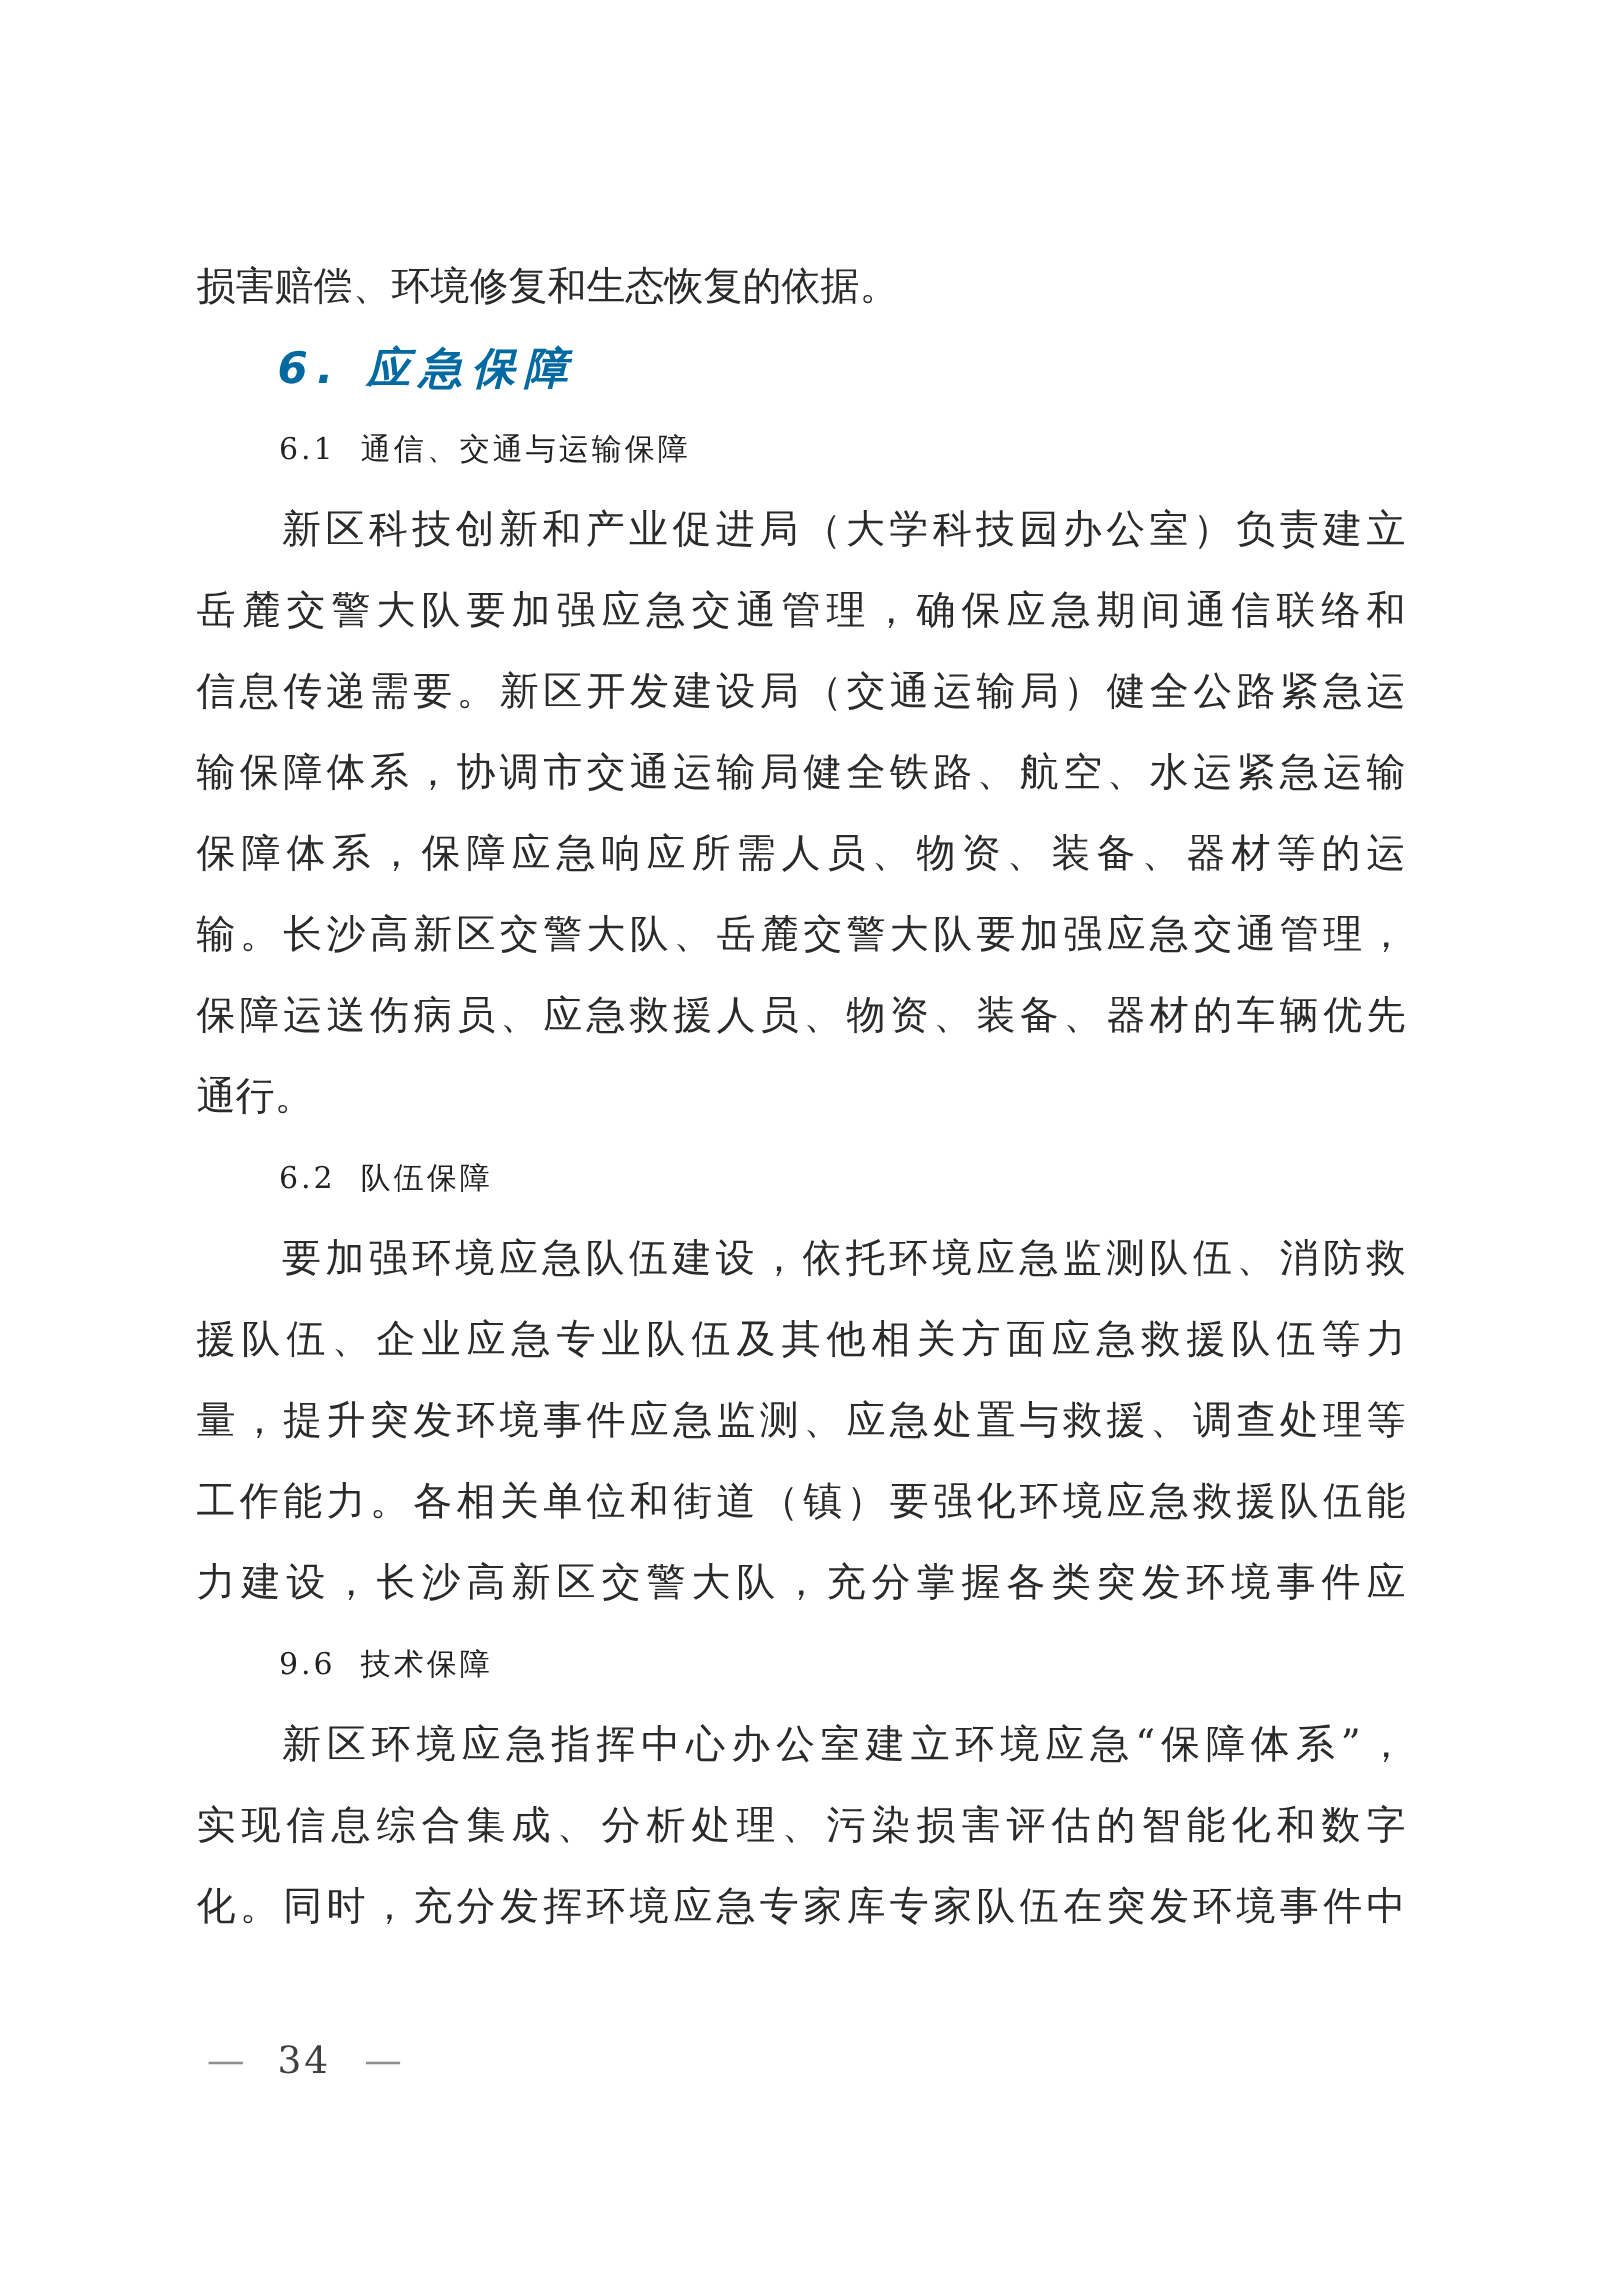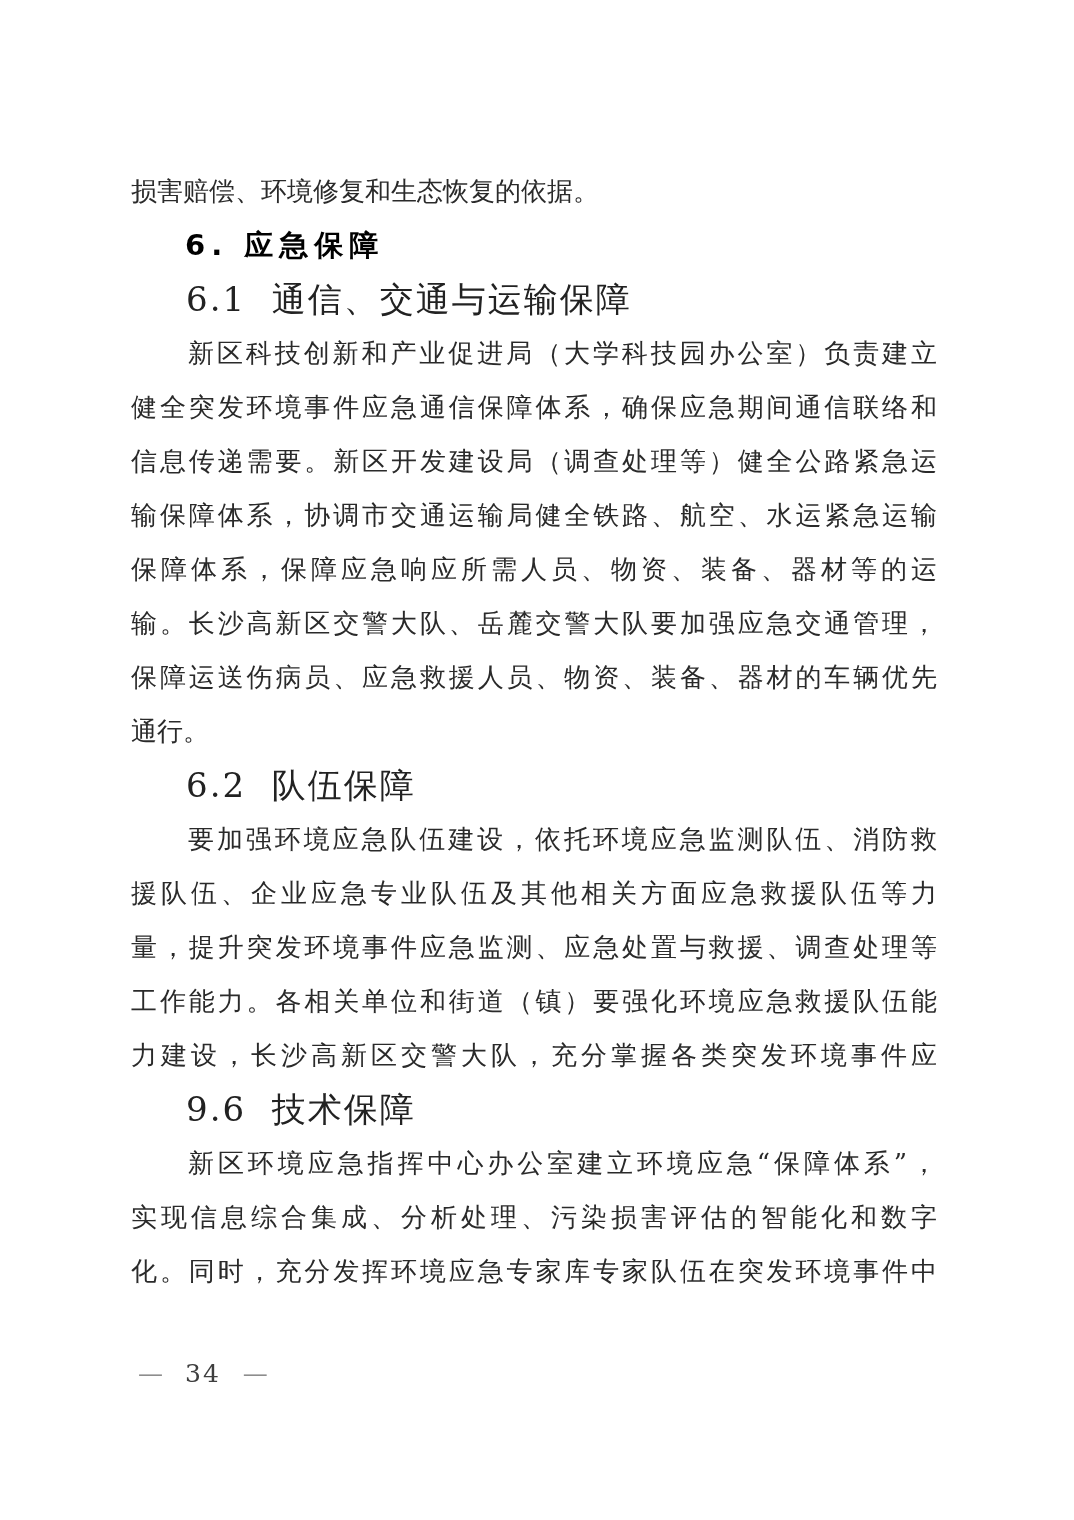--- a/index.html
+++ b/index.html
@@ -30,25 +30,26 @@
   .line.justify {
     text-align: justify;
     text-align-last: justify;
   }
   .line.indent { text-indent: 57px; }
   .line.h1 {
     font-family: "DejaVu Sans", "Liberation Sans", sans-serif;
     font-weight: 700;
     font-size: 29px;
     letter-spacing: 6px;
-    color: #000000;
+    color: #0369a1;
     text-indent: 54px;
+    font-style: italic;
   }
   .line.h2 {
-    font-size: 34px;
+    font-size: 20px;
     letter-spacing: 2px;
     color: #222222;
     text-indent: 55px;
   }
   .footer {
     position: absolute;
     left: 138px; top: 1358px;
     display: flex;
     align-items: center;
     gap: 22px;
@@ -60,22 +61,22 @@
 </style>
 </head>
 <body>
 
 <div class="page">
   <div class="textblock">
       <div class="line body">损害赔偿、环境修复和生态恢复的依据。</div>
       <div class="line h1">6. 应急保障</div>
       <div class="line h2">6.1  通信、交通与运输保障</div>
       <div class="line body indent justify">新区科技创新和产业促进局（大学科技园办公室）负责建立</div>
-      <div class="line body justify">健全突发环境事件应急通信保障体系，确保应急期间通信联络和</div>
-      <div class="line body justify">信息传递需要。新区开发建设局（调查处理等）健全公路紧急运</div>
+      <div class="line body justify">岳麓交警大队要加强应急交通管理，确保应急期间通信联络和</div>
+      <div class="line body justify">信息传递需要。新区开发建设局（交通运输局）健全公路紧急运</div>
       <div class="line body justify">输保障体系，协调市交通运输局健全铁路、航空、水运紧急运输</div>
       <div class="line body justify">保障体系，保障应急响应所需人员、物资、装备、器材等的运</div>
       <div class="line body justify">输。长沙高新区交警大队、岳麓交警大队要加强应急交通管理，</div>
       <div class="line body justify">保障运送伤病员、应急救援人员、物资、装备、器材的车辆优先</div>
       <div class="line body">通行。</div>
       <div class="line h2">6.2  队伍保障</div>
       <div class="line body indent justify">要加强环境应急队伍建设，依托环境应急监测队伍、消防救</div>
       <div class="line body justify">援队伍、企业应急专业队伍及其他相关方面应急救援队伍等力</div>
       <div class="line body justify">量，提升突发环境事件应急监测、应急处置与救援、调查处理等</div>
       <div class="line body justify">工作能力。各相关单位和街道（镇）要强化环境应急救援队伍能</div>

